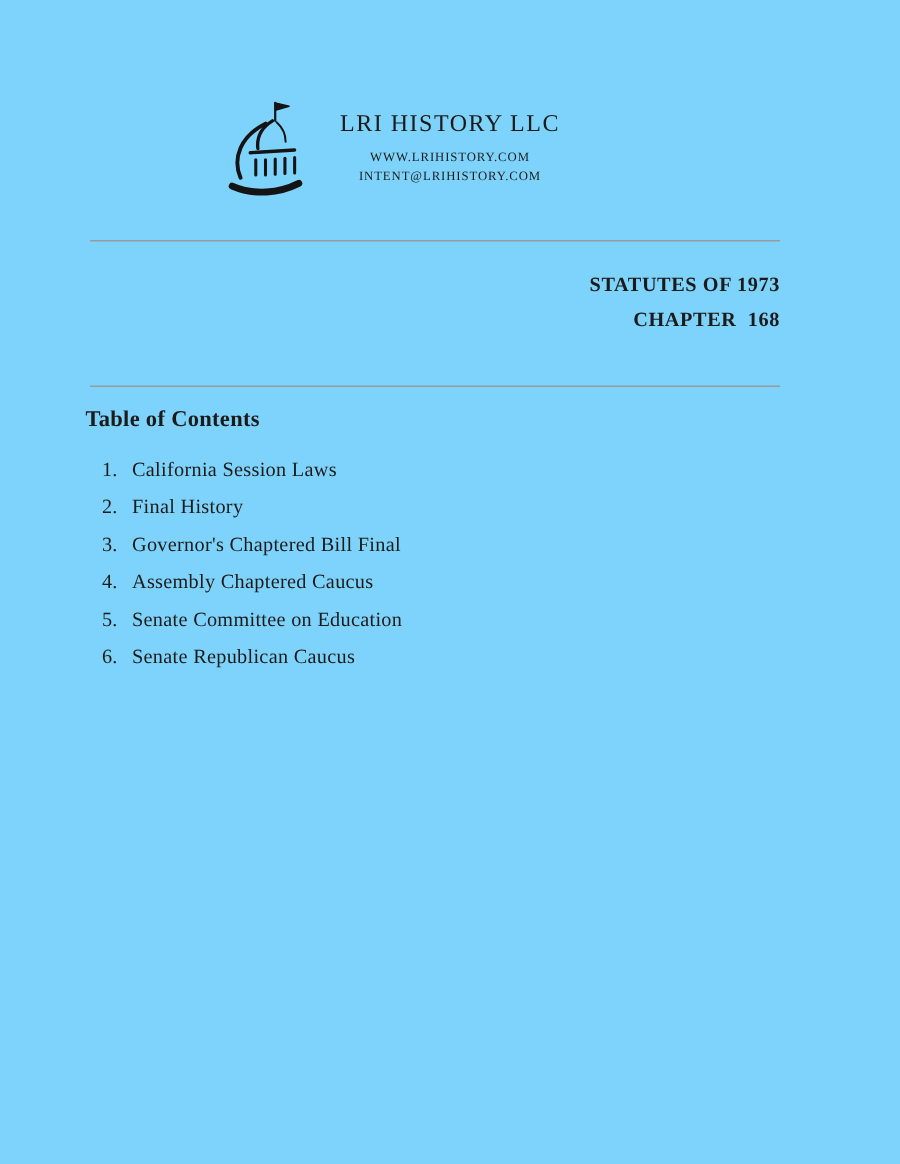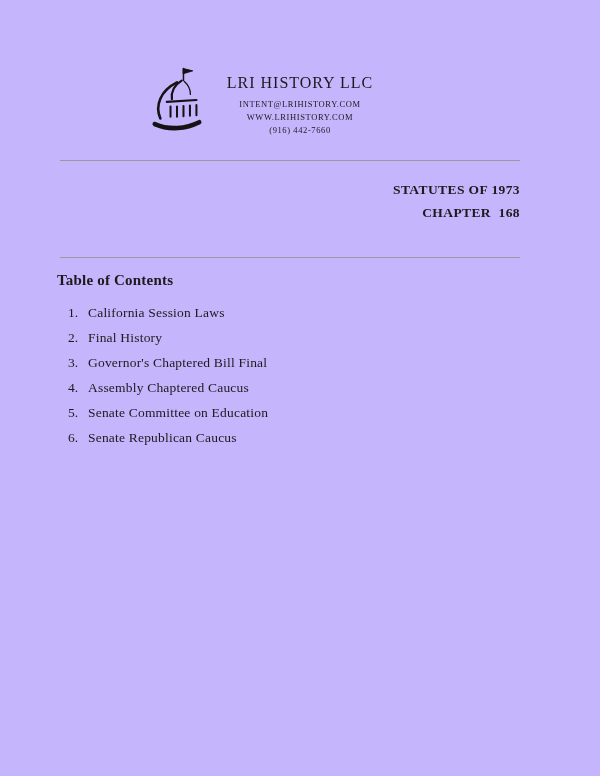--- a/index.html
+++ b/index.html
@@ -6,21 +6,21 @@
 
   html, body {
     background: #e8e8e8;
     font-family: "Liberation Serif", serif;
   }
 
   .page {
     position: relative;
     width: 600px;
     height: 776px;
-    background: #c4b5fd;
+    background: #7dd3fc;
     color: #1b1b1b;
     margin: 0 auto;
     overflow: hidden;
   }
 
   
   .letterhead-logo {
     position: absolute;
     top: 60px;
     left: 140px;
@@ -135,23 +135,22 @@
       <path d="M47 46.5 L47 57.5" stroke-width="2.2"></path>
       <path d="M54 46 L54 57" stroke-width="2.2"></path>
       <path d="M61 45.5 L61 56.5" stroke-width="2.2"></path>
 
       <path d="M16 66 C32 73 50 71 64 64" stroke-width="5"></path>
     </svg>
   </div>
 
   <div class="letterhead-text">
     <div class="company-name">LRI HISTORY LLC</div>
+    <div class="contact-line">WWW.LRIHISTORY.COM</div>
     <div class="contact-line">INTENT@LRIHISTORY.COM</div>
-    <div class="contact-line">WWW.LRIHISTORY.COM</div>
-    <div class="contact-line">(916) 442-7660</div>
   </div>
 
   <div class="rule rule-top"></div>
   <div class="rule rule-mid"></div>
 
   <div class="reference-block">
     <div class="ref-line">STATUTES OF 1973</div>
     <div class="ref-line">CHAPTER  168</div>
   </div>
 

